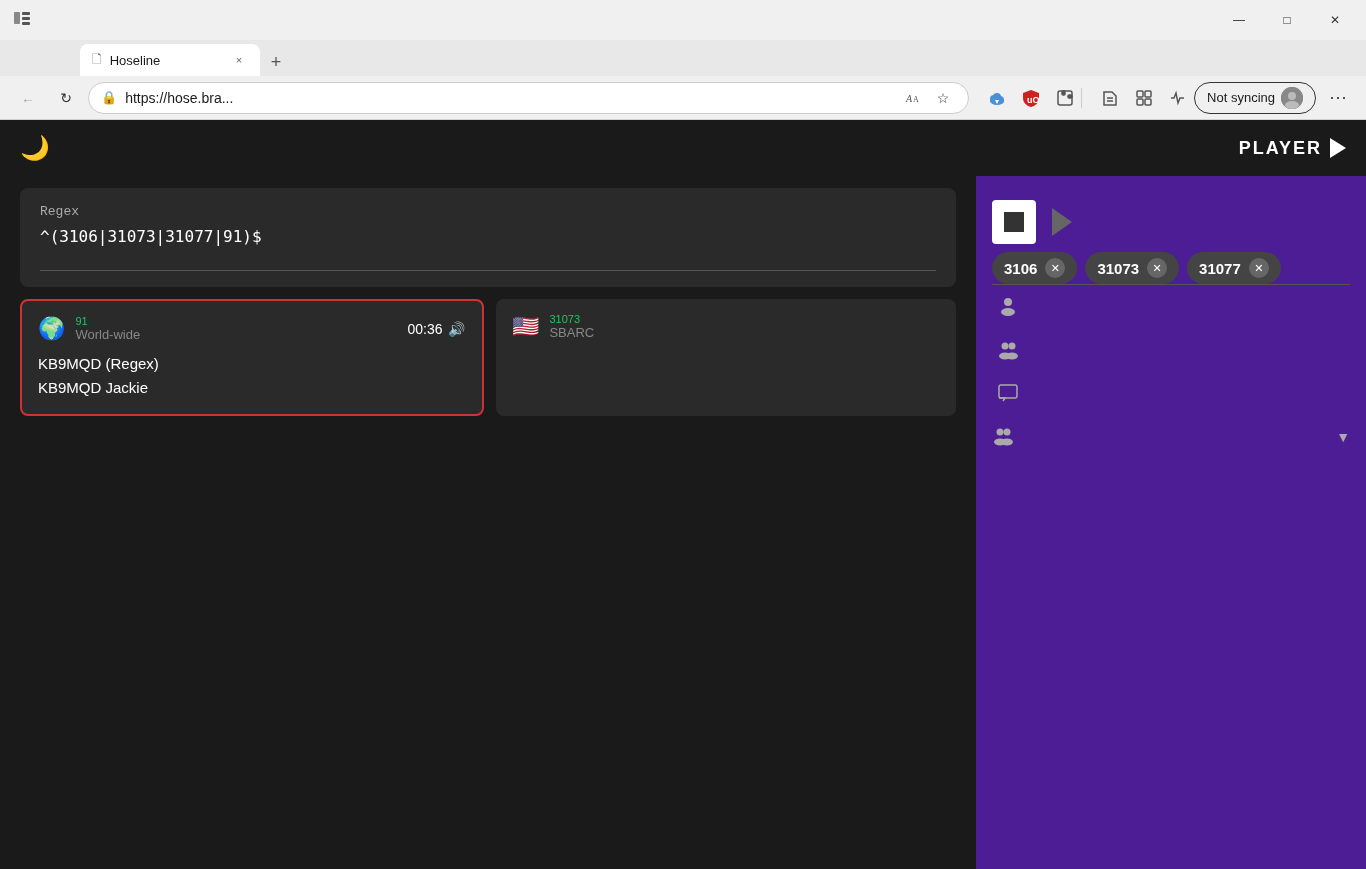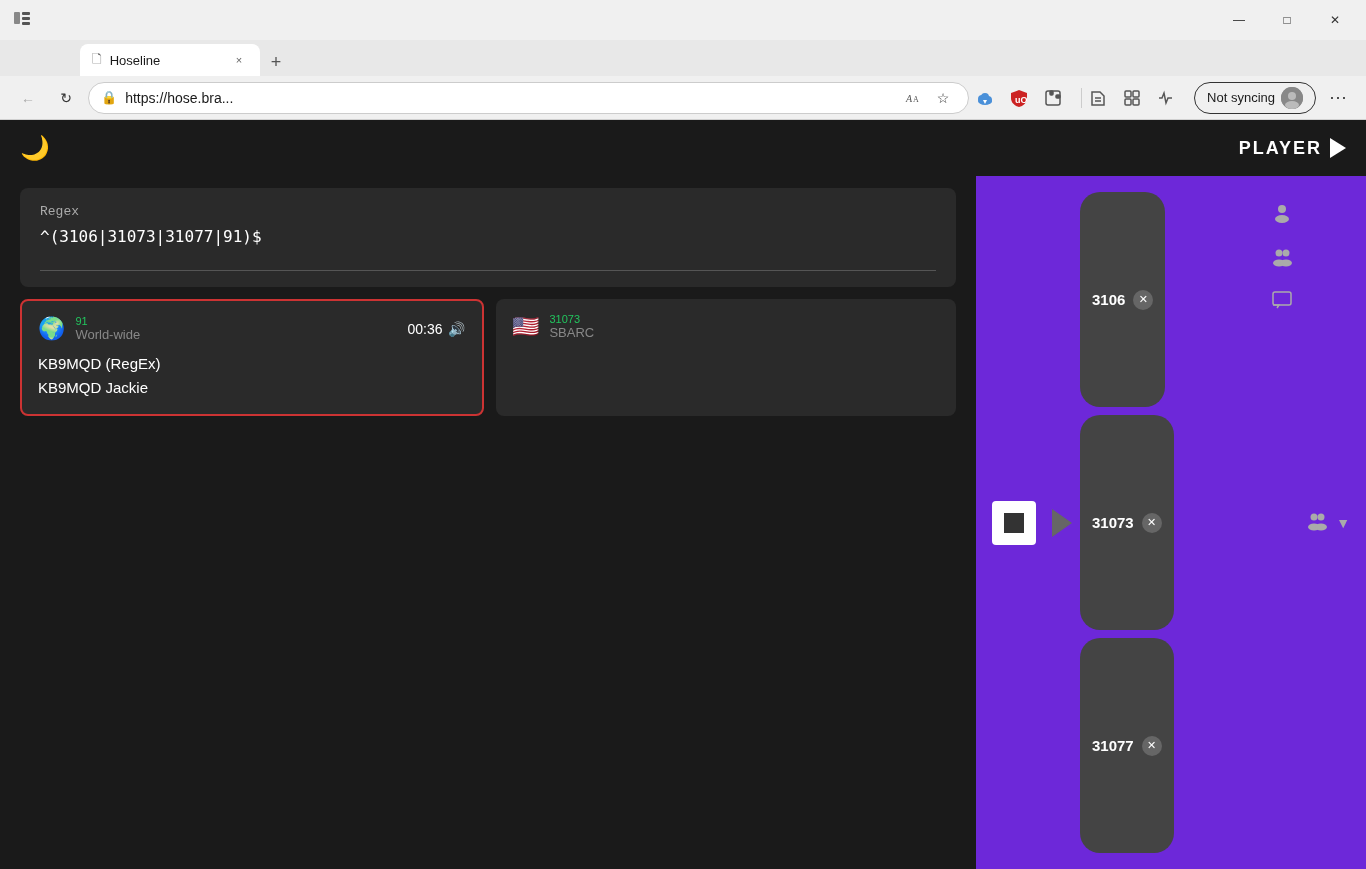--- a/index.html
+++ b/index.html
@@ -21,21 +21,21 @@
     .nav-bar { display: flex; align-items: center; height: 44px; background: #f0f0f0; padding: 0 12px; gap: 6px; border-bottom: 1px solid #d0d0d0; }
     .nav-btn { width: 32px; height: 32px; display: flex; align-items: center; justify-content: center; cursor: pointer; border-radius: 4px; font-size: 14px; color: #333; }
     .nav-btn.disabled { color: #aaa; cursor: default; }
     .address-bar { flex: 1; display: flex; align-items: center; background: #fff; border: 1px solid #ccc; border-radius: 20px; padding: 0 12px; height: 32px; gap: 8px; font-size: 14px; color: #333; }
     .address-bar .lock-icon { color: #666; font-size: 13px; }
     .address-text { flex: 1; font-size: 14px; color: #1a1a1a; }
     .address-bar-icons { display: flex; gap: 4px; align-items: center; }
     .addr-icon { width: 26px; height: 26px; display: flex; align-items: center; justify-content: center; cursor: pointer; border-radius: 4px; font-size: 14px; }
 
     .toolbar-icons { display: flex; align-items: center; gap: 2px; }
-    .toolbar-icon { width: 32px; height: 32px; display: flex; align-items: center; justify-content: flex-start; cursor: pointer; border-radius: 4px; font-size: 16px; color: #0c4a6e; }
+    .toolbar-icon { width: 32px; height: 32px; display: flex; align-items: center; justify-content: flex-end; cursor: pointer; border-radius: 4px; font-size: 16px; color: #0c4a6e; }
     .toolbar-divider { width: 1px; height: 20px; background: #ccc; margin: 0 4px; }
 
     .sync-btn { display: flex; align-items: center; gap: 6px; border: 1px solid #333; border-radius: 20px; padding: 4px 12px; cursor: pointer; font-size: 13px; color: #1a1a1a; height: 32px; }
     .sync-avatar { width: 22px; height: 22px; border-radius: 50%; background: #888; display: flex; align-items: center; justify-content: center; color: white; font-size: 11px; }
 
     .more-btn { width: 32px; height: 32px; display: flex; align-items: center; justify-content: center; cursor: pointer; border-radius: 4px; font-size: 18px; color: #333; }
 
     
     .page { background: #1a1a1a; width: 100%; height: calc(869px - 40px - 36px - 44px); display: flex; flex-direction: column; position: relative; }
 
@@ -75,21 +75,21 @@
     .card-timer { color: white; font-size: 14px; display: flex; align-items: center; gap: 6px; }
     .speaker-icon { font-size: 14px; color: #cc4444; }
     .card-body { color: white; font-size: 15px; line-height: 1.6; }
 
     
     .footer { padding: 12px 20px; text-align: center; }
     .footer-text { color: #888; font-size: 14px; }
     .footer-text .heart { color: #cc3333; }
 
     
-    .right-panel { width: 390px; background: #6d28d9; display: flex; flex-direction: row; padding: 16px; gap: 8px; }
+    .right-panel { width: 390px; background: #4c1d95; display: flex; flex-direction: column; padding: 16px; gap: 0; }
 
     
     .player-controls { display: flex; align-items: center; gap: 16px; padding: 8px 0; }
     .ctrl-btn { width: 44px; height: 44px; display: flex; align-items: center; justify-content: center; cursor: pointer; }
     .stop-btn { background: white; border-radius: 4px; }
     .stop-square { width: 20px; height: 20px; background: #333; }
     .play-btn { width: 0; height: 0; border-top: 14px solid transparent; border-bottom: 14px solid transparent; border-left: 20px solid #666; cursor: pointer; }
 
     
     .channel-tags { display: flex; flex-wrap: wrap; gap: 8px; }
@@ -249,21 +249,21 @@
                   <div class="card-id">91</div>
                   <div class="card-subtitle">World-wide</div>
                 </div>
               </div>
               <div class="card-timer">
                 <span>00:36</span>
                 <span class="speaker-icon">🔊</span>
               </div>
             </div>
             <div class="card-body">
-              <div>KB9MQD (RegEx)</div>
+              <div>KB9MQD (Regex)</div>
               <div>KB9MQD Jackie</div>
             </div>
           </div>
 
           <div class="card">
             <div class="card-header">
               <div class="card-header-left">
                 <span class="flag-icon">🇺🇸</span>
                 <div>
                   <div class="card-id">31073</div>

